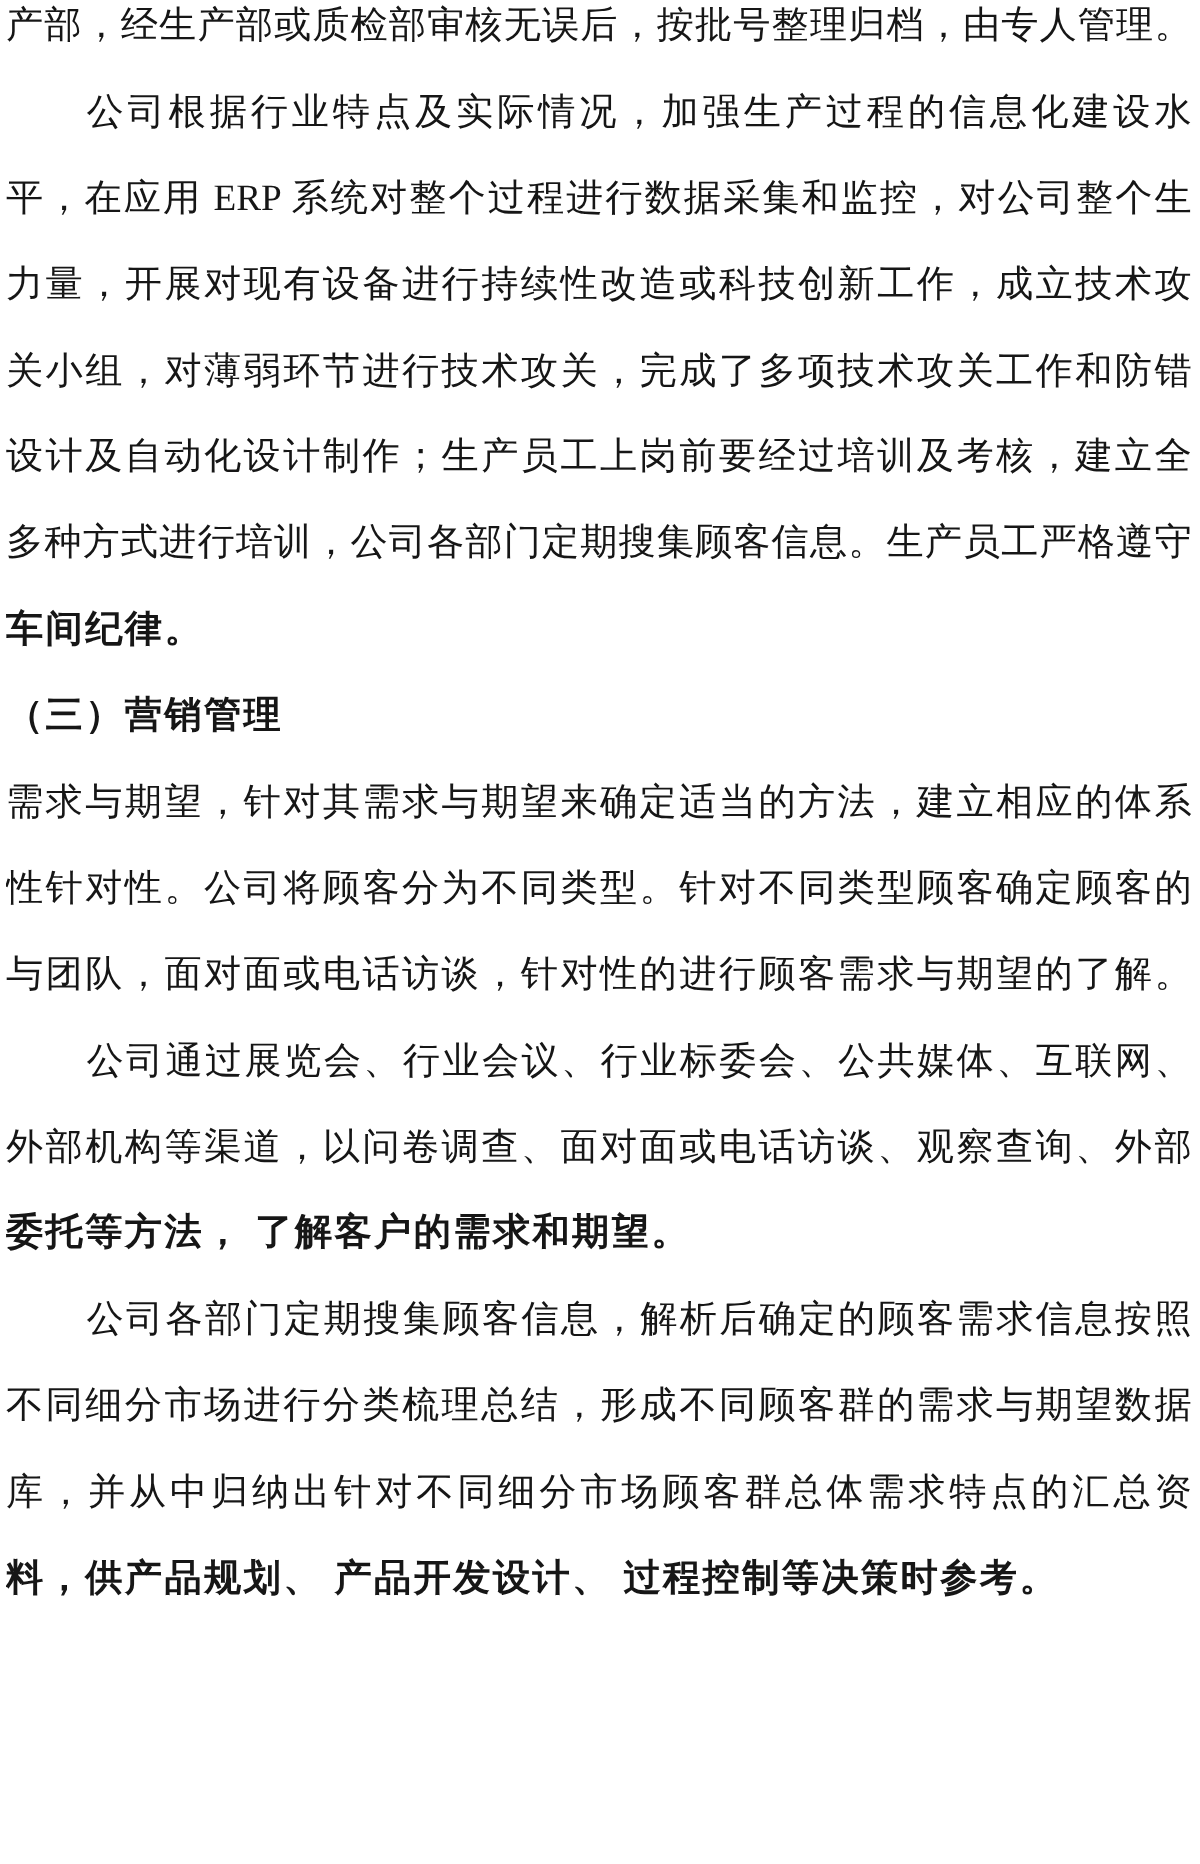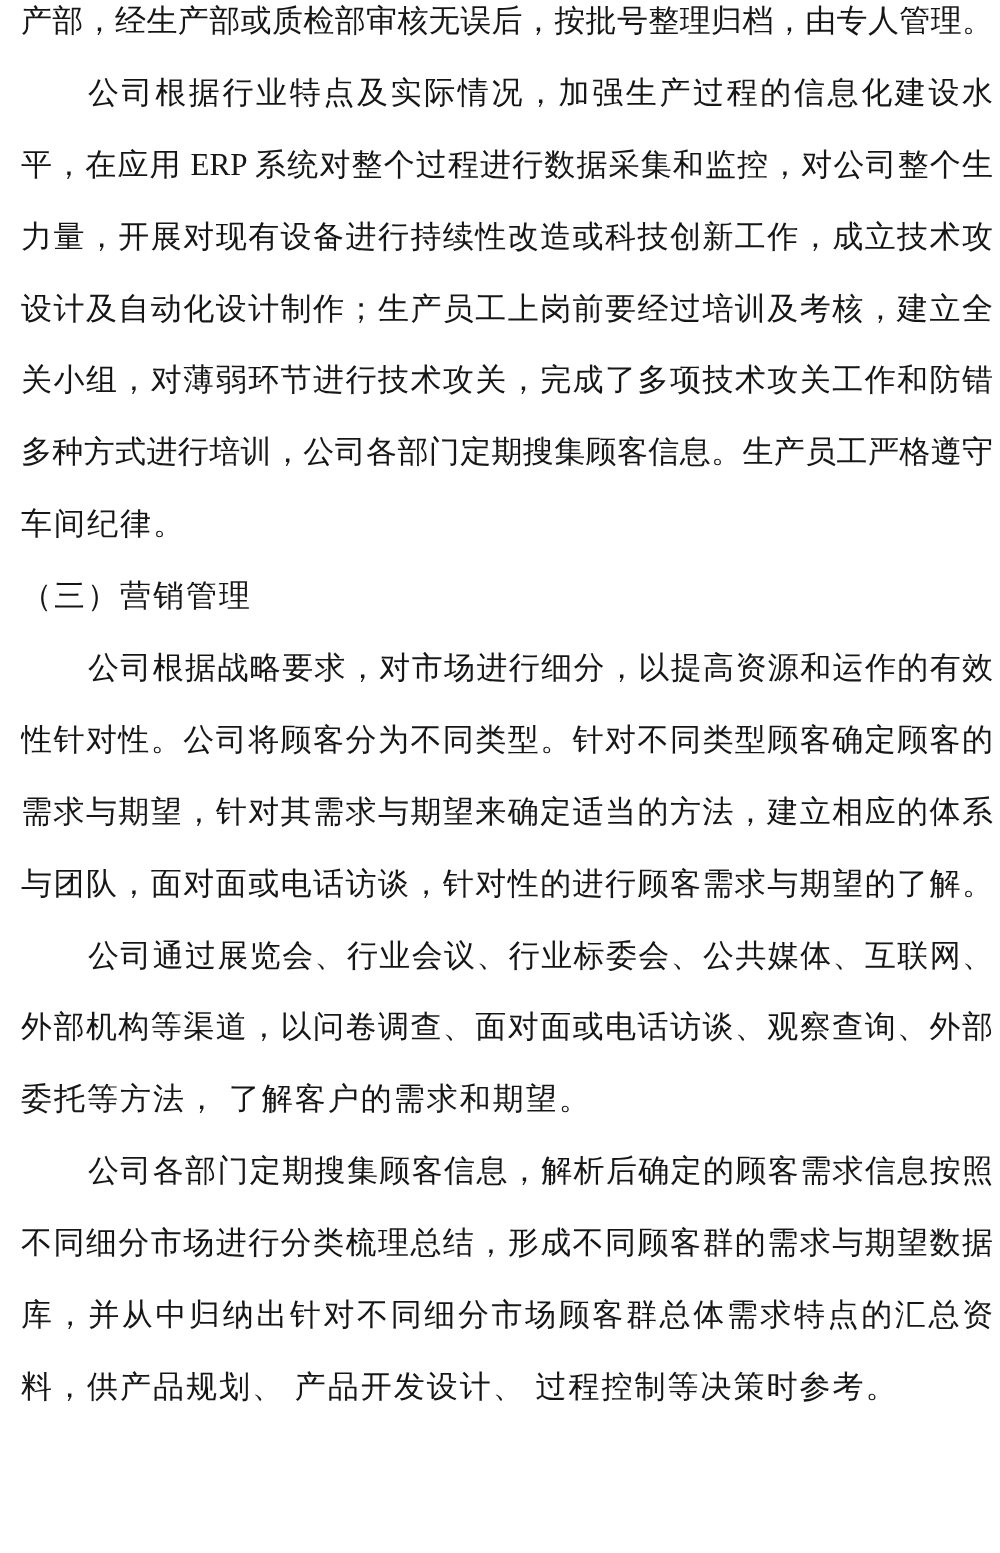--- a/index.html
+++ b/index.html
@@ -9,21 +9,21 @@
   body {
     width: 1000px;
     height: 1553px;
     background: #ffffff;
     overflow: hidden;
   }
   .page {
     box-sizing: border-box;
     width: 1000px;
     height: 1553px;
-    padding: 0 7px 0 21px;
+    padding: 0 7px 0 5px;
     overflow: hidden;
   }
   .doc-body {
     margin-top: -15px;
   }
   .line {
     font-family: "Liberation Serif", "DejaVu Serif", serif;
     font-size: 31px;
     line-height: 71.9px;
     height: 71.9px;
@@ -32,42 +32,42 @@
   }
   .line.justify {
     text-align: justify;
     text-align-last: justify;
     text-justify: inter-character;
   }
   .line.left {
     text-align: left;
     text-align-last: left;
     letter-spacing: 2px;
+    font-weight: bold;
   }
   .line.indent {
     text-indent: 67px;
   }
 </style>
 </head>
 <body>
 
 <div class="page">
   <div class="doc-body">
       <div class="line justify">产部，经生产部或质检部审核无误后，按批号整理归档，由专人管理。</div>
       <div class="line justify indent">公司根据行业特点及实际情况，加强生产过程的信息化建设水</div>
       <div class="line justify">平，在应用 ERP 系统对整个过程进行数据采集和监控，对公司整个生</div>
       <div class="line justify">力量，开展对现有设备进行持续性改造或科技创新工作，成立技术攻</div>
+      <div class="line justify">关小组，对薄弱环节进行技术攻关，完成了多项技术攻关工作和防错</div>
       <div class="line justify">设计及自动化设计制作；生产员工上岗前要经过培训及考核，建立全</div>
-      <div class="line justify">关小组，对薄弱环节进行技术攻关，完成了多项技术攻关工作和防错</div>
       <div class="line justify">多种方式进行培训，公司各部门定期搜集顾客信息。生产员工严格遵守</div>
       <div class="line left">车间纪律。</div>
       <div class="line left">（三）营销管理</div>
-      <div class="line justify indent">公司根据战略要求，对市场进行细分，以提高资源和运作的有效</div>
+      <div class="line justify">需求与期望，针对其需求与期望来确定适当的方法，建立相应的体系</div>
       <div class="line justify">性针对性。公司将顾客分为不同类型。针对不同类型顾客确定顾客的</div>
-      <div class="line justify">需求与期望，针对其需求与期望来确定适当的方法，建立相应的体系</div>
       <div class="line justify">与团队，面对面或电话访谈，针对性的进行顾客需求与期望的了解。</div>
       <div class="line justify indent">公司通过展览会、行业会议、行业标委会、公共媒体、互联网、</div>
       <div class="line justify">外部机构等渠道，以问卷调查、面对面或电话访谈、观察查询、外部</div>
       <div class="line left">委托等方法， 了解客户的需求和期望。</div>
       <div class="line justify indent">公司各部门定期搜集顾客信息，解析后确定的顾客需求信息按照</div>
       <div class="line justify">不同细分市场进行分类梳理总结，形成不同顾客群的需求与期望数据</div>
       <div class="line justify">库，并从中归纳出针对不同细分市场顾客群总体需求特点的汇总资</div>
       <div class="line left">料，供产品规划、 产品开发设计、 过程控制等决策时参考。</div>
     </div>
 </div>

